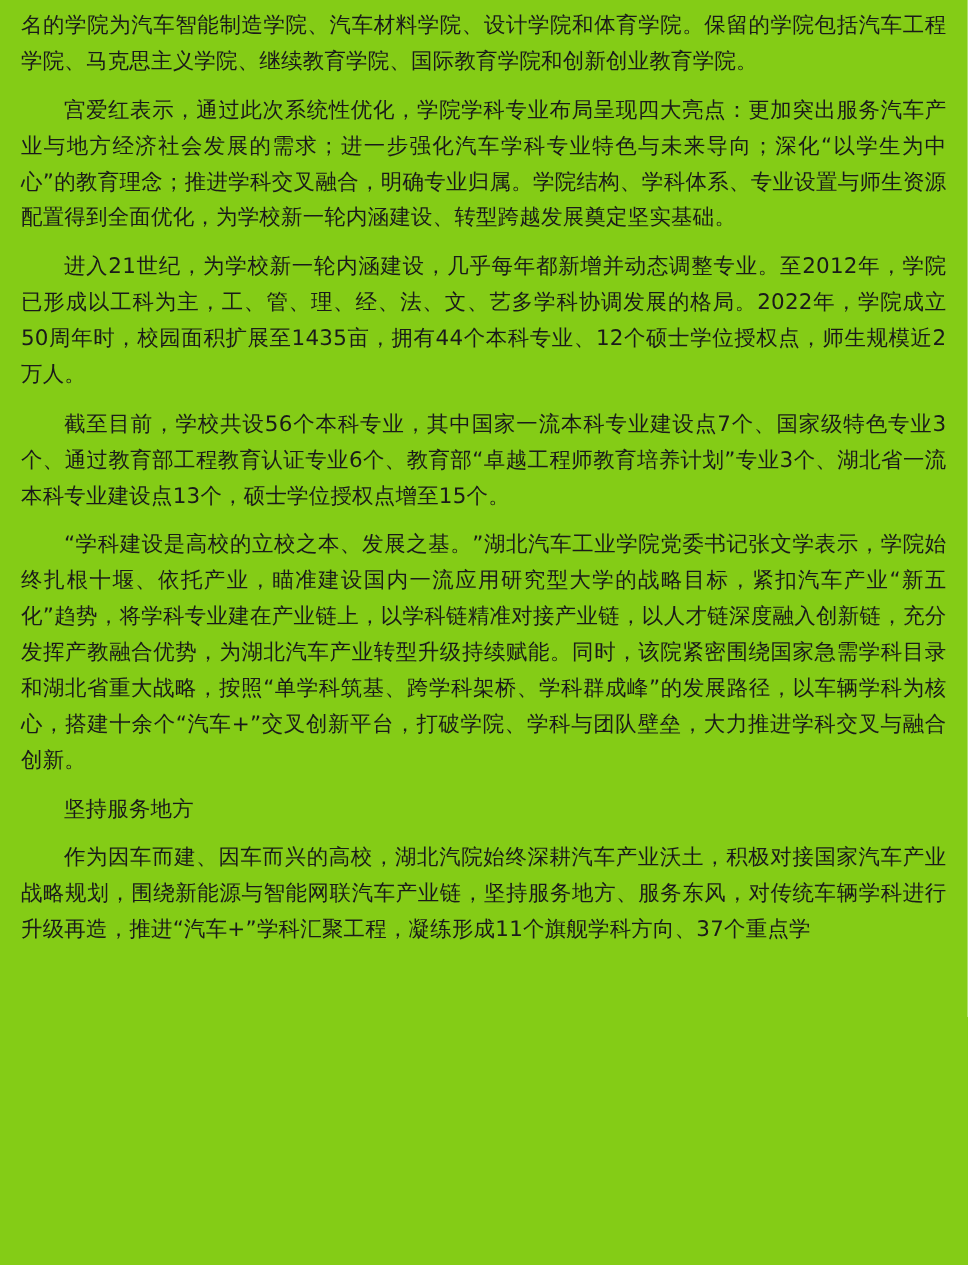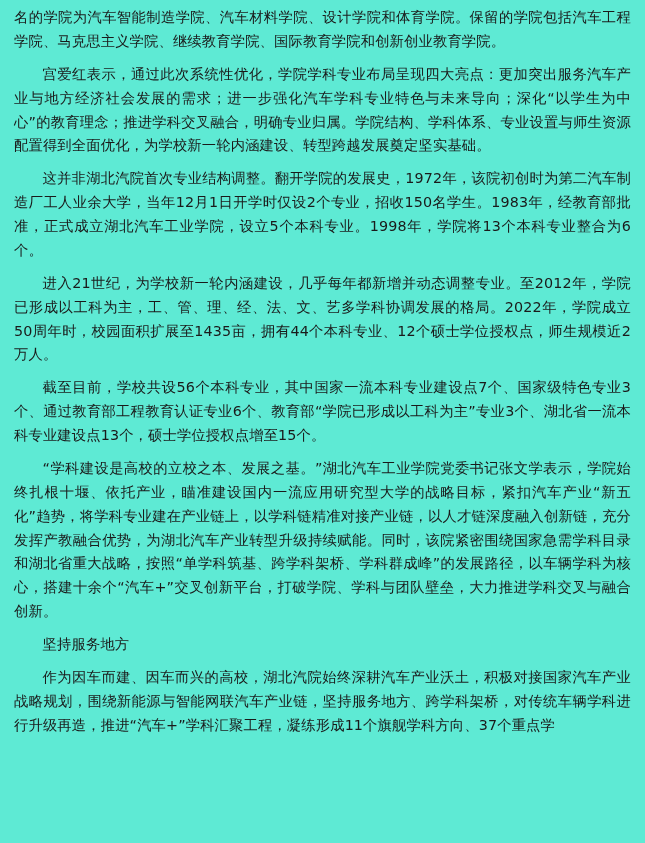--- a/index.html
+++ b/index.html
@@ -11,21 +11,21 @@
     width: 645px;
     height: 843px;
     overflow: hidden;
     font-family: "DejaVu Sans", "Liberation Sans", sans-serif;
   }
   #page {
     width: 645px;
     height: 843px;
     box-sizing: border-box;
     padding: 6px 14px 0 14px;
-    background: #5eead4;
+    background: #84cc16;
   }
   .para {
     margin: 0 0 9px 0;
     font-size: 14.3px;
     line-height: 1.67;
     color: #1a1a1a;
     text-align: justify;
     text-justify: inter-ideograph;
     letter-spacing: 0.15px;
     font-family: "DejaVu Sans", "Liberation Sans", sans-serif;
@@ -36,19 +36,18 @@
   .first-para {
     margin-top: 0;
   }
 </style>
 </head>
 <body>
 
 <div id="page">
   <p class="para first-para">名的学院为汽车智能制造学院、汽车材料学院、设计学院和体育学院。保留的学院包括汽车工程学院、马克思主义学院、继续教育学院、国际教育学院和创新创业教育学院。</p>
   <p class="para indent">宫爱红表示，通过此次系统性优化，学院学科专业布局呈现四大亮点：更加突出服务汽车产业与地方经济社会发展的需求；进一步强化汽车学科专业特色与未来导向；深化“以学生为中心”的教育理念；推进学科交叉融合，明确专业归属。学院结构、学科体系、专业设置与师生资源配置得到全面优化，为学校新一轮内涵建设、转型跨越发展奠定坚实基础。</p>
-  <p class="para indent">这并非湖北汽院首次专业结构调整。翻开学院的发展史，1972年，该院初创时为第二汽车制造厂工人业余大学，当年12月1日开学时仅设2个专业，招收150名学生。1983年，经教育部批准，正式成立湖北汽车工业学院，设立5个本科专业。1998年，学院将13个本科专业整合为6个。</p>
   <p class="para indent">进入21世纪，为学校新一轮内涵建设，几乎每年都新增并动态调整专业。至2012年，学院已形成以工科为主，工、管、理、经、法、文、艺多学科协调发展的格局。2022年，学院成立50周年时，校园面积扩展至1435亩，拥有44个本科专业、12个硕士学位授权点，师生规模近2万人。</p>
-  <p class="para indent">截至目前，学校共设56个本科专业，其中国家一流本科专业建设点7个、国家级特色专业3个、通过教育部工程教育认证专业6个、教育部“学院已形成以工科为主”专业3个、湖北省一流本科专业建设点13个，硕士学位授权点增至15个。</p>
+  <p class="para indent">截至目前，学校共设56个本科专业，其中国家一流本科专业建设点7个、国家级特色专业3个、通过教育部工程教育认证专业6个、教育部“卓越工程师教育培养计划”专业3个、湖北省一流本科专业建设点13个，硕士学位授权点增至15个。</p>
   <p class="para indent">“学科建设是高校的立校之本、发展之基。”湖北汽车工业学院党委书记张文学表示，学院始终扎根十堰、依托产业，瞄准建设国内一流应用研究型大学的战略目标，紧扣汽车产业“新五化”趋势，将学科专业建在产业链上，以学科链精准对接产业链，以人才链深度融入创新链，充分发挥产教融合优势，为湖北汽车产业转型升级持续赋能。同时，该院紧密围绕国家急需学科目录和湖北省重大战略，按照“单学科筑基、跨学科架桥、学科群成峰”的发展路径，以车辆学科为核心，搭建十余个“汽车+”交叉创新平台，打破学院、学科与团队壁垒，大力推进学科交叉与融合创新。</p>
   <p class="para indent">坚持服务地方</p>
-  <p class="para indent">作为因车而建、因车而兴的高校，湖北汽院始终深耕汽车产业沃土，积极对接国家汽车产业战略规划，围绕新能源与智能网联汽车产业链，坚持服务地方、跨学科架桥，对传统车辆学科进行升级再造，推进“汽车+”学科汇聚工程，凝练形成11个旗舰学科方向、37个重点学</p>
+  <p class="para indent">作为因车而建、因车而兴的高校，湖北汽院始终深耕汽车产业沃土，积极对接国家汽车产业战略规划，围绕新能源与智能网联汽车产业链，坚持服务地方、服务东风，对传统车辆学科进行升级再造，推进“汽车+”学科汇聚工程，凝练形成11个旗舰学科方向、37个重点学</p>
 </div>
 
 </body></html>

